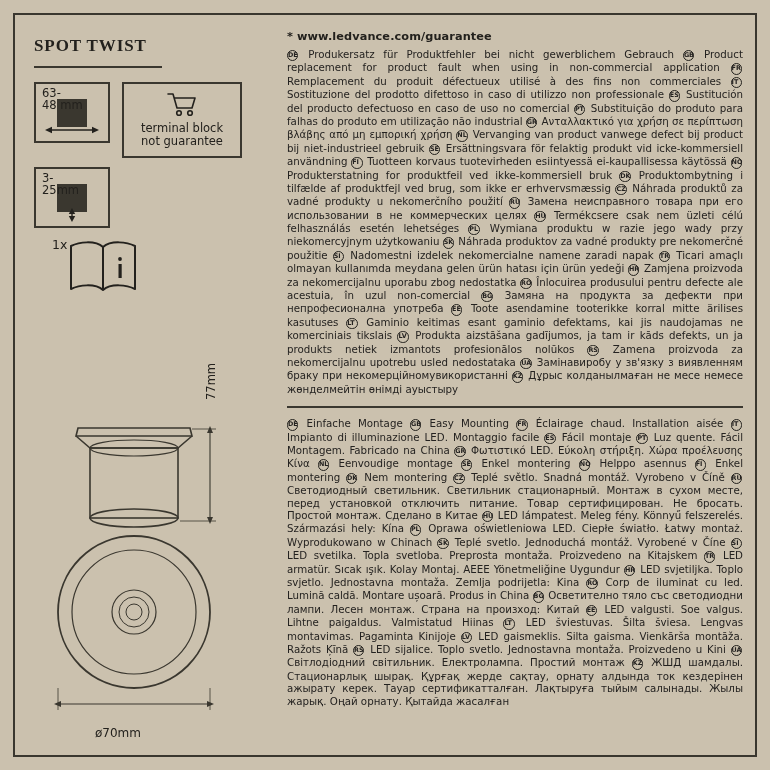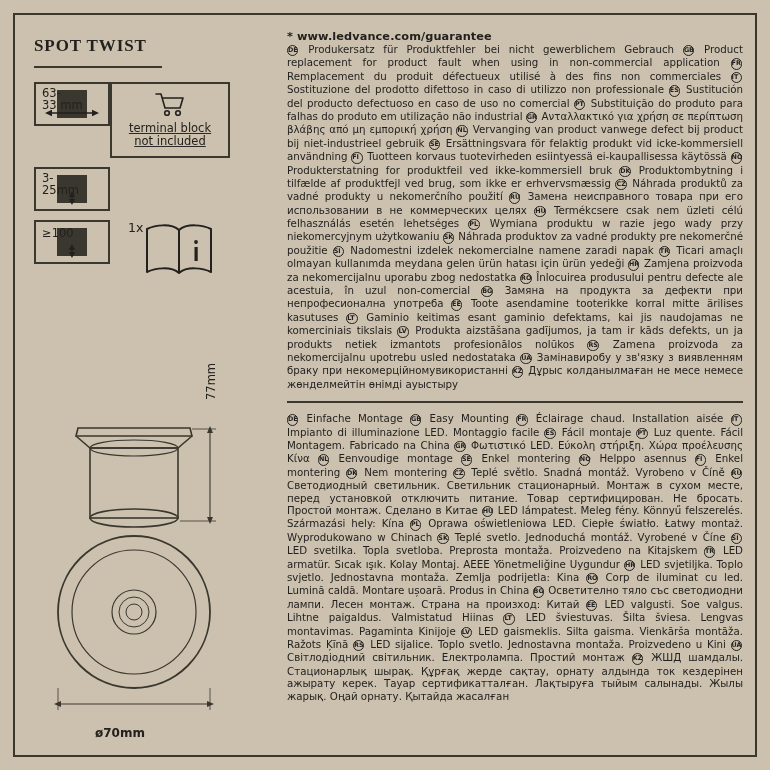--- a/index.html
+++ b/index.html
@@ -50,21 +50,21 @@
     background: #3a372f;
     margin-bottom: 14px;
   }
   .spec-row {
     display: flex;
     align-items: flex-start;
     margin-bottom: 9px;
   }
   .spec-box {
     width: 76px;
-    height: 44px;
+    height: 61px;
     border: 2px solid #3a372f;
     box-sizing: border-box;
     position: relative;
     background: transparent;
   }
   .spec-box .inner-sq {
     position: absolute;
     left: 50%;
     top: 50%;
     transform: translate(-50%, -50%);
@@ -100,26 +100,26 @@
     bottom: 4px;
     width: 10px;
     height: 14px;
     z-index: 4;
   }
   .cart-box {
     width: 120px;
     height: 76px;
     border: 2px solid #3a372f;
     box-sizing: border-box;
+    margin-left: 12px;
     display: flex;
     flex-direction: column;
     align-items: center;
     justify-content: center;
     padding: 4px 0;
-    text-decoration: underline;
   }
   .cart-label {
     font-size: 11.5px;
     line-height: 13px;
     text-align: center;
     margin-top: 4px;
     color: #23211d;
   }
   .manual-wrap {
     margin-left: 18px;
@@ -149,33 +149,33 @@
     transform: rotate(-90deg);
     transform-origin: left top;
     color: #23211d;
   }
   .dim-bottom-label {
     position: absolute;
     left: 95px;
     top: 726px;
     font-size: 12px;
     color: #23211d;
-    font-weight: bold;
   }
   
   .right-col {
     position: absolute;
     left: 287px;
     top: 30px;
     width: 456px;
   }
   .guarantee {
     font-size: 11.3px;
     font-weight: bold;
     color: #23211d;
+    margin-bottom: 5px;
     letter-spacing: 0.1px;
   }
   .para {
     font-size: 10.25px;
     line-height: 12.45px;
     text-align: justify;
     color: #242220;
     margin: 0;
     font-family: "DejaVu Sans", sans-serif;
   }
@@ -207,67 +207,58 @@
 
   <div class="left-col">
     <div class="product-title">SPOT TWIST</div>
     <div class="title-rule"></div>
 
     <div class="spec-row">
       <div class="spec-box">
         <div class="inner-sq"></div>
         <div class="dim-text two-line">
           <span>63-</span><br>
-          <span>33 mm</span>
+          <span>48 mm</span>
         </div>
         <svg class="arrow-lr" viewBox="0 0 54 8">
           <line x1="4" y1="4" x2="50" y2="4" stroke="#23211d" stroke-width="1.4"></line>
           <polygon points="0,4 7,0.8 7,7.2" fill="#23211d"></polygon>
           <polygon points="54,4 47,0.8 47,7.2" fill="#23211d"></polygon>
         </svg>
       </div>
 
       <div class="cart-box">
         <svg width="30" height="26" viewBox="0 0 30 26">
           <path d="M1 2 H6 L10 16 H25 L28 6 H8" fill="none" stroke="#23211d" stroke-width="1.6" stroke-linejoin="round" stroke-linecap="round"></path>
           <circle cx="12" cy="21" r="2.3" fill="none" stroke="#23211d" stroke-width="1.6"></circle>
           <circle cx="23" cy="21" r="2.3" fill="none" stroke="#23211d" stroke-width="1.6"></circle>
         </svg>
         <div class="cart-label">
           <span>terminal block</span><br>
-          <span>not included</span>
+          <span>not guarantee</span>
         </div>
       </div>
     </div>
 
     <div class="spec-row">
       <div class="spec-box">
         <div class="inner-sq"></div>
         <div class="dim-text two-line">
           <span>3-</span><br>
           <span>25mm</span>
         </div>
         <svg class="arrow-ud" viewBox="0 0 10 14">
           <line x1="5" y1="2" x2="5" y2="12" stroke="#23211d" stroke-width="1.4"></line>
           <polygon points="5,0 1.8,6 8.2,6" fill="#23211d"></polygon>
           <polygon points="5,14 1.8,8 8.2,8" fill="#23211d"></polygon>
         </svg>
       </div>
     </div>
 
     <div class="spec-row">
-      <div class="spec-box">
-        <div class="inner-sq"></div>
-        <div class="dim-text">≥100</div>
-        <svg class="arrow-ud" viewBox="0 0 10 14">
-          <line x1="5" y1="2" x2="5" y2="12" stroke="#23211d" stroke-width="1.4"></line>
-          <polygon points="5,0 1.8,6 8.2,6" fill="#23211d"></polygon>
-          <polygon points="5,14 1.8,8 8.2,8" fill="#23211d"></polygon>
-        </svg>
-      </div>
 
       <div class="manual-wrap">
         <div class="manual-count">1x</div>
         <svg width="72" height="58" viewBox="0 0 72 58">
           <path d="M36 10 C28 3, 12 5, 4 9 V52 C12 48, 28 46, 36 53 C44 46, 60 48, 68 52 V9 C60 5, 44 3, 36 10 Z" fill="none" stroke="#23211d" stroke-width="2" stroke-linejoin="round"></path>
           <line x1="36" y1="10" x2="36" y2="53" stroke="#23211d" stroke-width="2"></line>
           <circle cx="53" cy="22" r="1.9" fill="#23211d"></circle>
           <rect x="51.5" y="27" width="3.2" height="14" fill="#23211d"></rect>
         </svg>
       </div>

